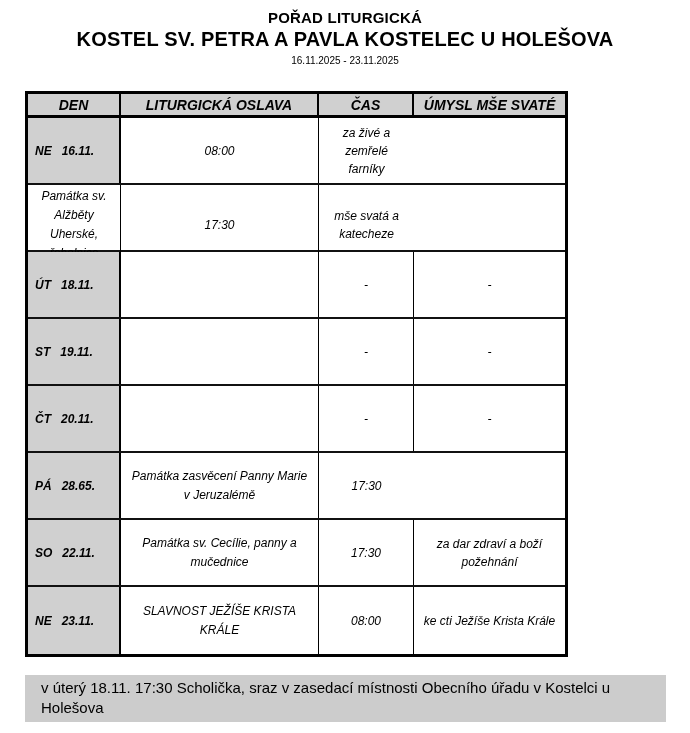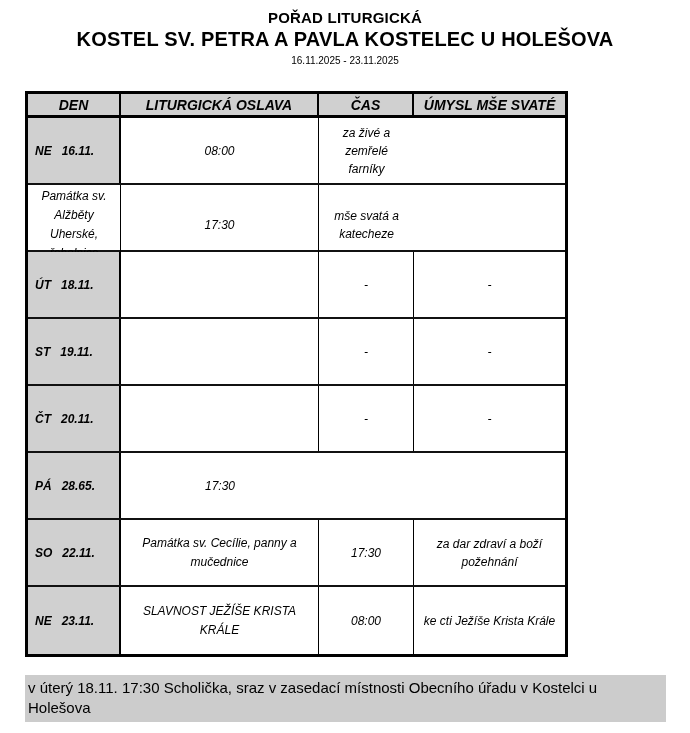--- a/index.html
+++ b/index.html
@@ -82,21 +82,21 @@
     gap: 10px;
     border-right-width: 2px;
   }
   .data-row { height: 67px; }
   .celebration-cell { line-height: 19px; }
   
   .footer-note {
     margin: 18px 0 0 25px;
     width: 641px;
     background: #cccccc;
-    padding: 3px 8px 4px 3px;
+    padding: 3px 8px 4px 16px;
     font-size: 15px;
     line-height: 20px;
     color: #000000;
   }
 </style>
 </head>
 <body>
 
 <div class="page">
 
@@ -158,20 +158,21 @@
       <div class="cell celebration-cell"></div>
       <div class="cell">-</div>
       <div class="cell">-</div>
     </div>
 
     <div class="t-row data-row">
       <div class="cell day-cell">
         <span>PÁ</span>
         <span>28.65.</span>
       </div>
+      <div class="cell celebration-cell">Památka zasvěcení Panny Marie v Jeruzalémě</div>
       <div class="cell">17:30</div>
     </div>
 
     <div class="t-row data-row">
       <div class="cell day-cell">
         <span>SO</span>
         <span>22.11.</span>
       </div>
       <div class="cell celebration-cell">Památka sv. Cecílie, panny a mučednice</div>
       <div class="cell">17:30</div>

